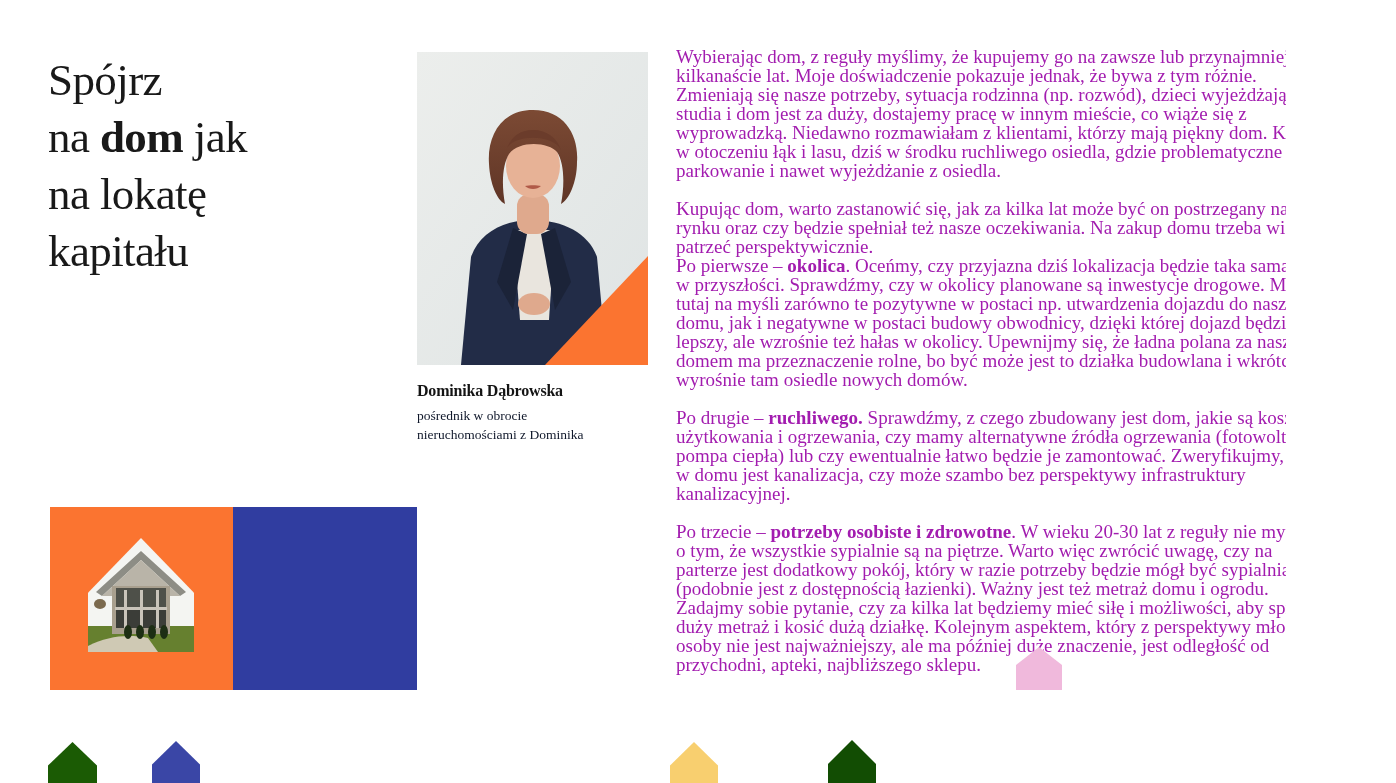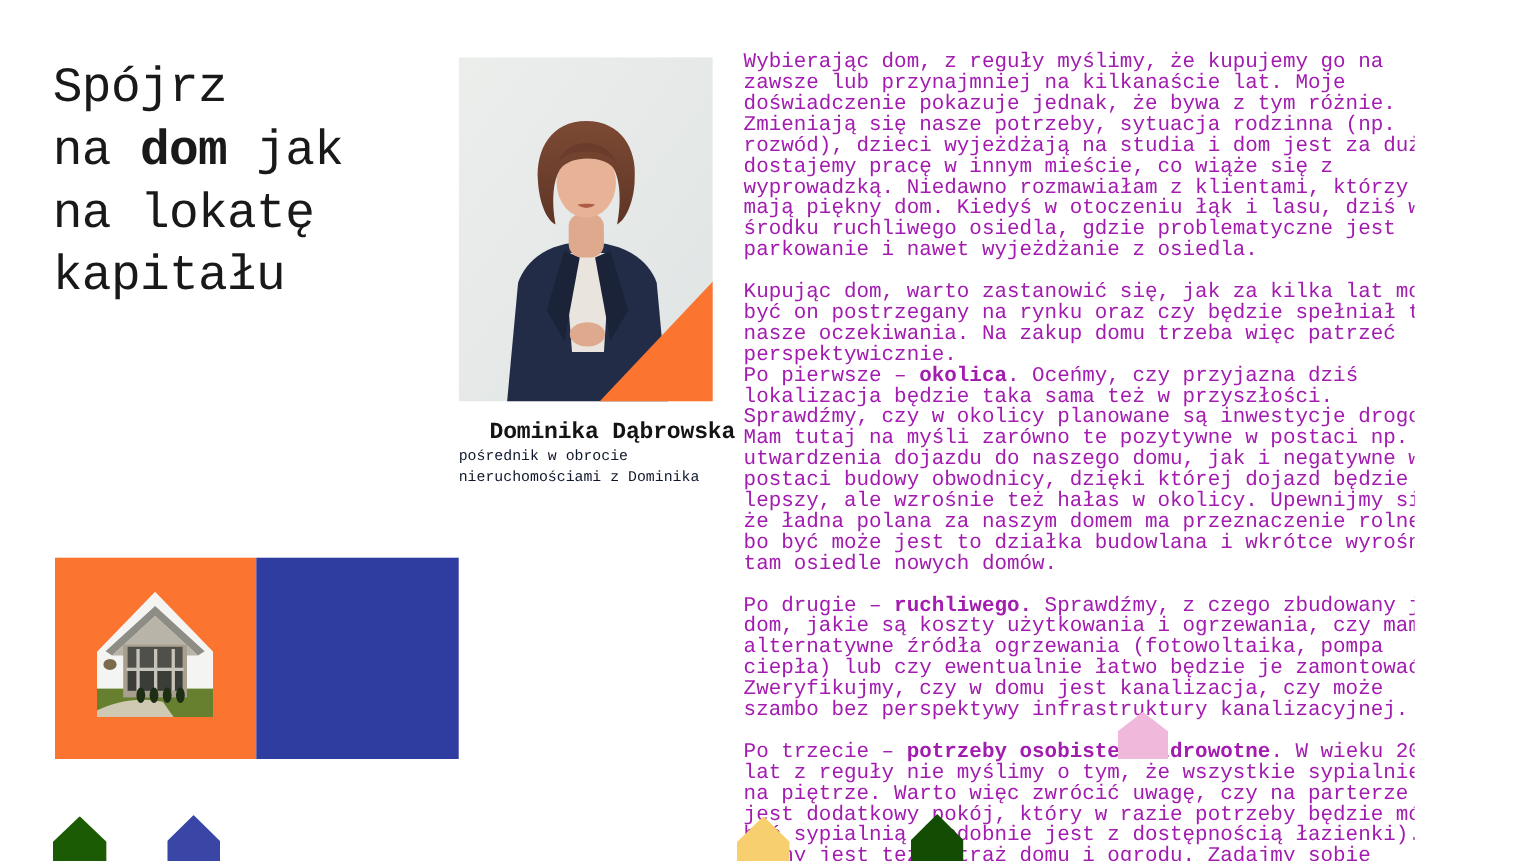--- a/index.html
+++ b/index.html
@@ -1,39 +1,39 @@
 <!DOCTYPE html>
 <html lang="pl"><head>
 <meta charset="utf-8">
 <style>
   * { margin:0; padding:0; box-sizing:border-box; }
   html,body { background:#ffffff; }
   .page {
     position:relative; width:1286px; height:783px; overflow:hidden;
-    background:#ffffff; font-family:Liberation Mono, monospace;
+    background:#ffffff; font-family:Liberation Serif, serif;
   }
 
   
   .headline {
     position:absolute; left:48px; top:52px; width:330px;
     font-size:45px; line-height:57px; font-weight:400;
     color:#191919; letter-spacing:-0.6px;
   }
   .headline .hl-bold { font-weight:700;text-align:center; }
 
   
   .portrait {
     position:absolute; left:417px; top:52px; width:231px; height:313px;
   }
   .portrait svg { display:block; }
 
   
   .author-name {
     position:absolute; left:417px; top:382px;
-    font-size:21px; font-weight:700; color:#141414; letter-spacing:-0.2px;margin-left:28px;
+    font-size:16px; font-weight:700; color:#141414; letter-spacing:-0.2px;
   }
   .author-role {
     position:absolute; left:417px; top:406px;
     font-size:13.5px; line-height:19px; color:#0f172a;
   }
 
   
   .article {
     position:absolute; left:676px; top:47px; width:655px;
     font-size:19px; line-height:19px; color:#a21caf; letter-spacing:0;

